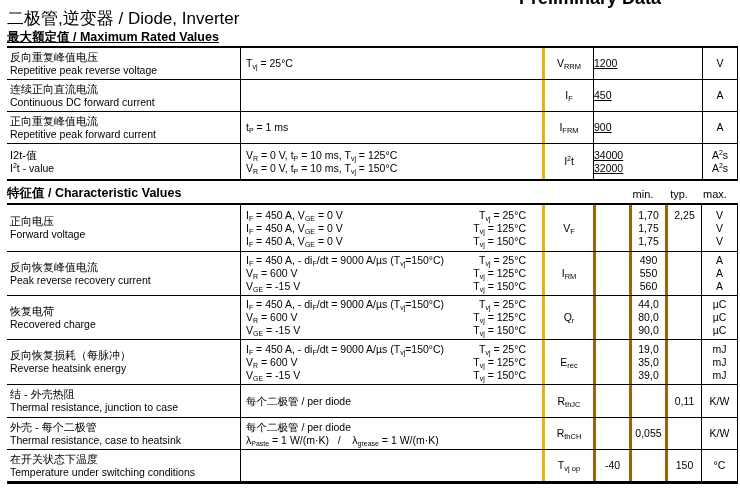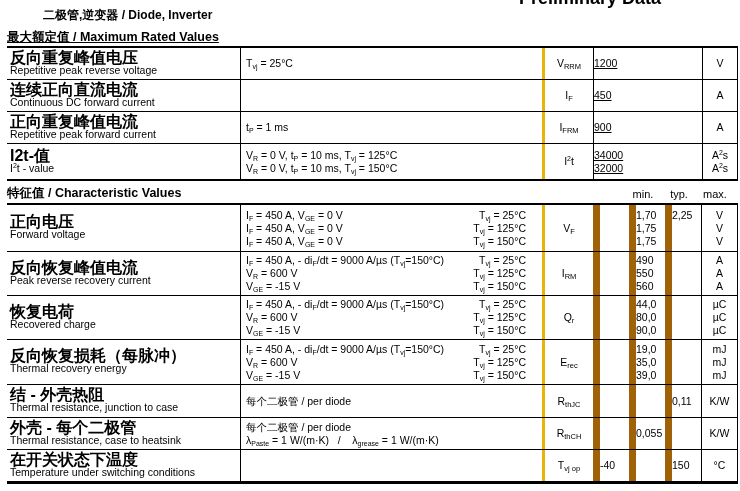--- a/index.html
+++ b/index.html
@@ -1,44 +1,44 @@
 <!DOCTYPE html>
 <html><head>
 <meta charset="utf-8">
 <style>
   html,body{margin:0;padding:0;background:#fff;}
   body{font-family:"Liberation Sans","DejaVu Sans",sans-serif;color:#000;}
   .page{position:relative;width:740px;height:491px;background:#fff;overflow:hidden;}
 
   .prelim{position:absolute;top:-11px;left:519px;font-size:18px;line-height:18px;font-weight:bold;white-space:nowrap;}
-  .doc-title{position:absolute;top:7px;left:7px;font-size:12px;font-weight:bold;white-space:nowrap;margin-left:36px;}
+  .doc-title{position:absolute;top:7px;left:7px;font-size:17px;font-weight:normal;white-space:nowrap;}
   .sec1-title{position:absolute;top:29px;left:7px;font-size:12.5px;font-weight:bold;white-space:nowrap;text-decoration:underline;}
   .sec2{position:absolute;top:185px;left:0;width:740px;height:18px;}
   .sec2-title{position:absolute;top:0;left:7px;font-size:12.5px;font-weight:bold;white-space:nowrap;}
   .colhead{position:absolute;top:3px;width:36px;text-align:center;font-size:11px;margin-left:32px;}
   .colhead.min{left:593px;} .colhead.typ{left:629px;} .colhead.max{left:665px;}
 
   .tbl{position:absolute;left:7px;width:731px;border-top:2px solid #000;}
   .tbl1{top:46px;border-bottom:2px solid #000;}
   .tbl2{top:203px;border-bottom:3px solid #000;}
   .row{display:flex;align-items:stretch;box-sizing:border-box;}
   .row + .row{border-top:1px solid #000;}
   .h31{height:31px;} .h32{height:32px;} .h33{height:33px;} .h36{height:36px;}
   .h44{height:44px;} .h45{height:45px;} .h46{height:46px;}
 
   .c{box-sizing:border-box;display:flex;flex-direction:column;justify-content:center;overflow:visible;}
   .c-desc{width:233px;padding:1px 2px 1px 3px;}
   .c-cond{width:302px;border-left:1px solid #000;padding:1px 16px 1px 5px;}
   .c-sym{width:51px;border-left:3px solid #eab308;align-items:center;font-size:11px;}
   .c-val{width:109px;border-left:1px solid #000;align-items:flex-start;text-decoration:underline;}
-  .c-min,.c-typ,.c-max{width:36px;border-left:7px solid #a16207;align-items:flex-start;}
+  .c-min,.c-typ,.c-max{width:36px;border-left:3px solid #a16207;align-items:center;}
   .c-unit{width:36px;border-left:1px solid #000;border-right:1px solid #000;align-items:center;}
   .c-unit2{width:37px;border-left:1px solid #000;border-right:1px solid #000;align-items:center;}
 
-  .cn{font-size:16px;font-weight:bold;line-height:13px;white-space:nowrap;}
+  .cn{font-size:11px;font-weight:normal;line-height:13px;white-space:nowrap;}
   .en{font-size:10.5px;line-height:13px;white-space:nowrap;}
   .ln{font-size:10.5px;line-height:13px;min-height:13px;white-space:pre;}
   .split{display:flex;justify-content:space-between;width:100%;}
   .split .right{text-align:right;}
   sub{font-size:7px;line-height:0;vertical-align:-2px;letter-spacing:0;}
   sup{font-size:7px;line-height:0;vertical-align:4px;}
   .sym sub{font-size:7.5px;}
 </style>
 </head>
 <body>
@@ -268,21 +268,21 @@
       <div class="c c-unit2">
         <div class="ln">µC</div>
         <div class="ln">µC</div>
         <div class="ln">µC</div>
       </div>
     </div>
 
     <div class="row h45">
       <div class="c c-desc">
         <div class="cn">反向恢复损耗（每脉冲）</div>
-        <div class="en">Thermal recovery energy</div>
+        <div class="en">Reverse heatsink energy</div>
       </div>
       <div class="c c-cond">
         <div class="split">
           <div class="left">
             <div class="ln">I<sub>F</sub> = 450 A, - di<sub>F</sub>/dt = 9000 A/µs (T<sub>vj</sub>=150°C)</div>
             <div class="ln">V<sub>R</sub> = 600 V</div>
             <div class="ln">V<sub>GE</sub> = -15 V</div>
           </div>
           <div class="right">
             <div class="ln">T<sub>vj</sub> = 25°C</div>

